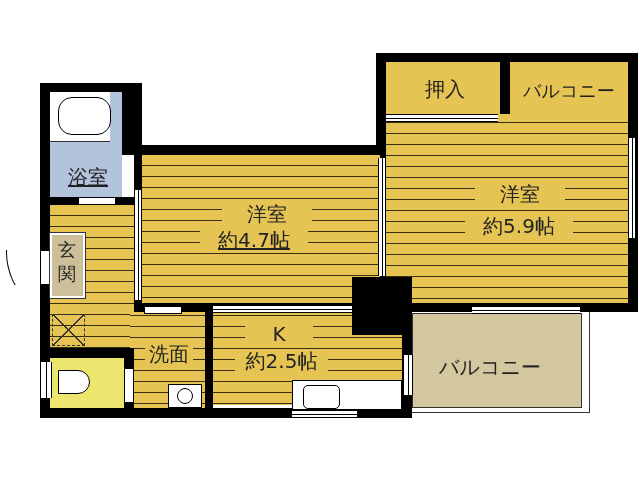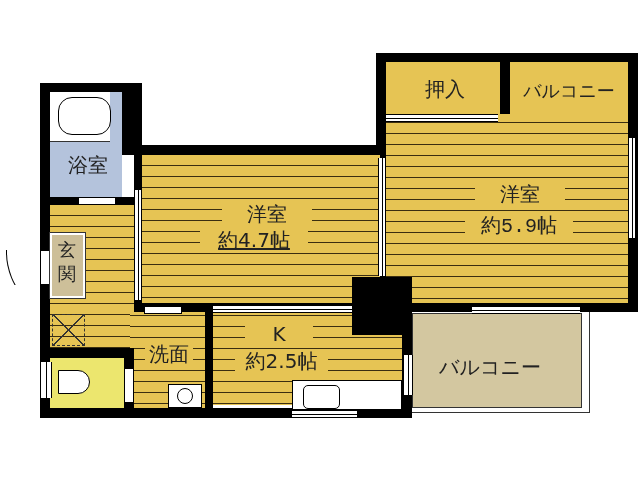--- a/index.html
+++ b/index.html
@@ -104,28 +104,28 @@
 <div class="abs" style="left:52px;top:314px;width:33px;height:32px;border:1px dashed #333;box-sizing:border-box;background:linear-gradient(45deg, transparent 49%, #333 49%, #333 51%, transparent 51%), linear-gradient(-45deg, transparent 49%, #333 49%, #333 51%, transparent 51%);"></div>
 
 <div class="abs" style="left:58px;top:370px;width:30px;height:22px;border:1px solid #000;border-radius:0 12px 12px 0;background:#fff;"></div>
 
 <div class="fixture" style="left:168px;top:384px;width:34px;height:24px;"></div>
 <div class="abs" style="left:177px;top:388px;width:14px;height:14px;border:1px solid #000;border-radius:50%;"></div>
 
 <div class="fixture" style="left:292px;top:380px;width:110px;height:30px;"></div>
 <div class="abs" style="left:303px;top:385px;width:35px;height:22px;border:1px solid #000;border-radius:5px;background:#fff;"></div>
 
-<div class="label big" style="left:60px;top:154px;width:56px;">浴室</div>
+<div class="label big" style="left:60px;top:166px;width:56px;text-decoration:underline;">浴室</div>
 <div class="label big label-bg" style="left:145px;top:343px;">洗面</div>
 
 <div class="label big label-bg" style="left:222px;top:203px;width:82px;">洋室</div>
 <div class="label big label-bg" style="left:200px;top:229px;width:100px;text-decoration:underline;">約4.7帖</div>
 
 <div class="label big label-bg" style="left:475px;top:183px;width:82px;">洋室</div>
-<div class="label big label-bg" style="left:465px;top:215px;width:100px;font-family:Liberation Mono, monospace;">約5.9帖</div>
+<div class="label big label-bg" style="left:465px;top:215px;width:100px;">約5.9帖</div>
 
 <div class="label big label-bg" style="left:245px;top:323px;width:60px;">K</div>
 <div class="label big label-bg" style="left:235px;top:350px;width:85px;">約2.5帖</div>
 
 <div class="label big" style="left:410px;top:78px;width:70px;">押入</div>
 <div class="label med" style="left:512px;top:81px;width:114px;">バルコニー</div>
 
 <div class="label big" style="left:425px;top:356px;width:130px;">バルコニー</div>
 
 </body></html>

